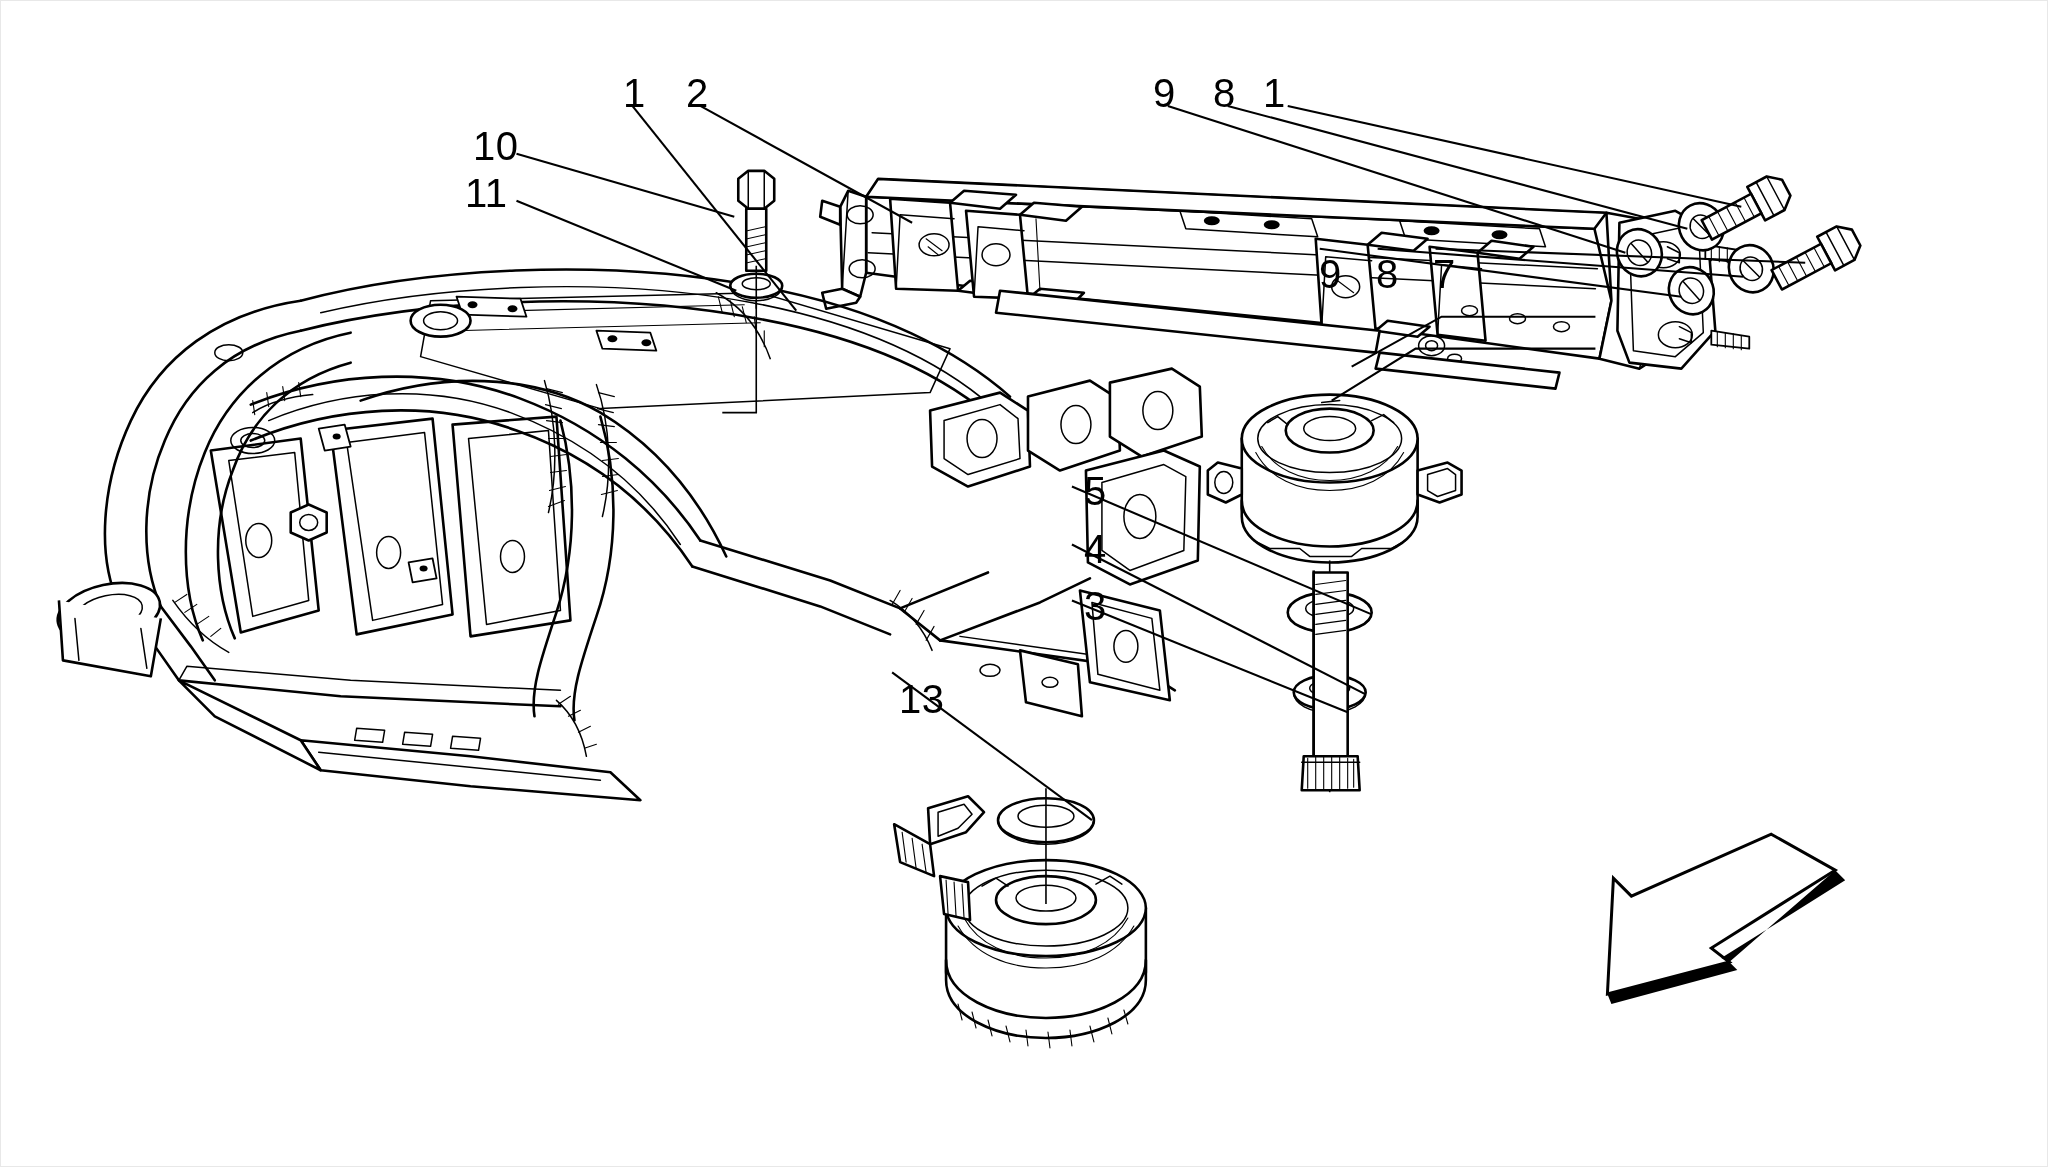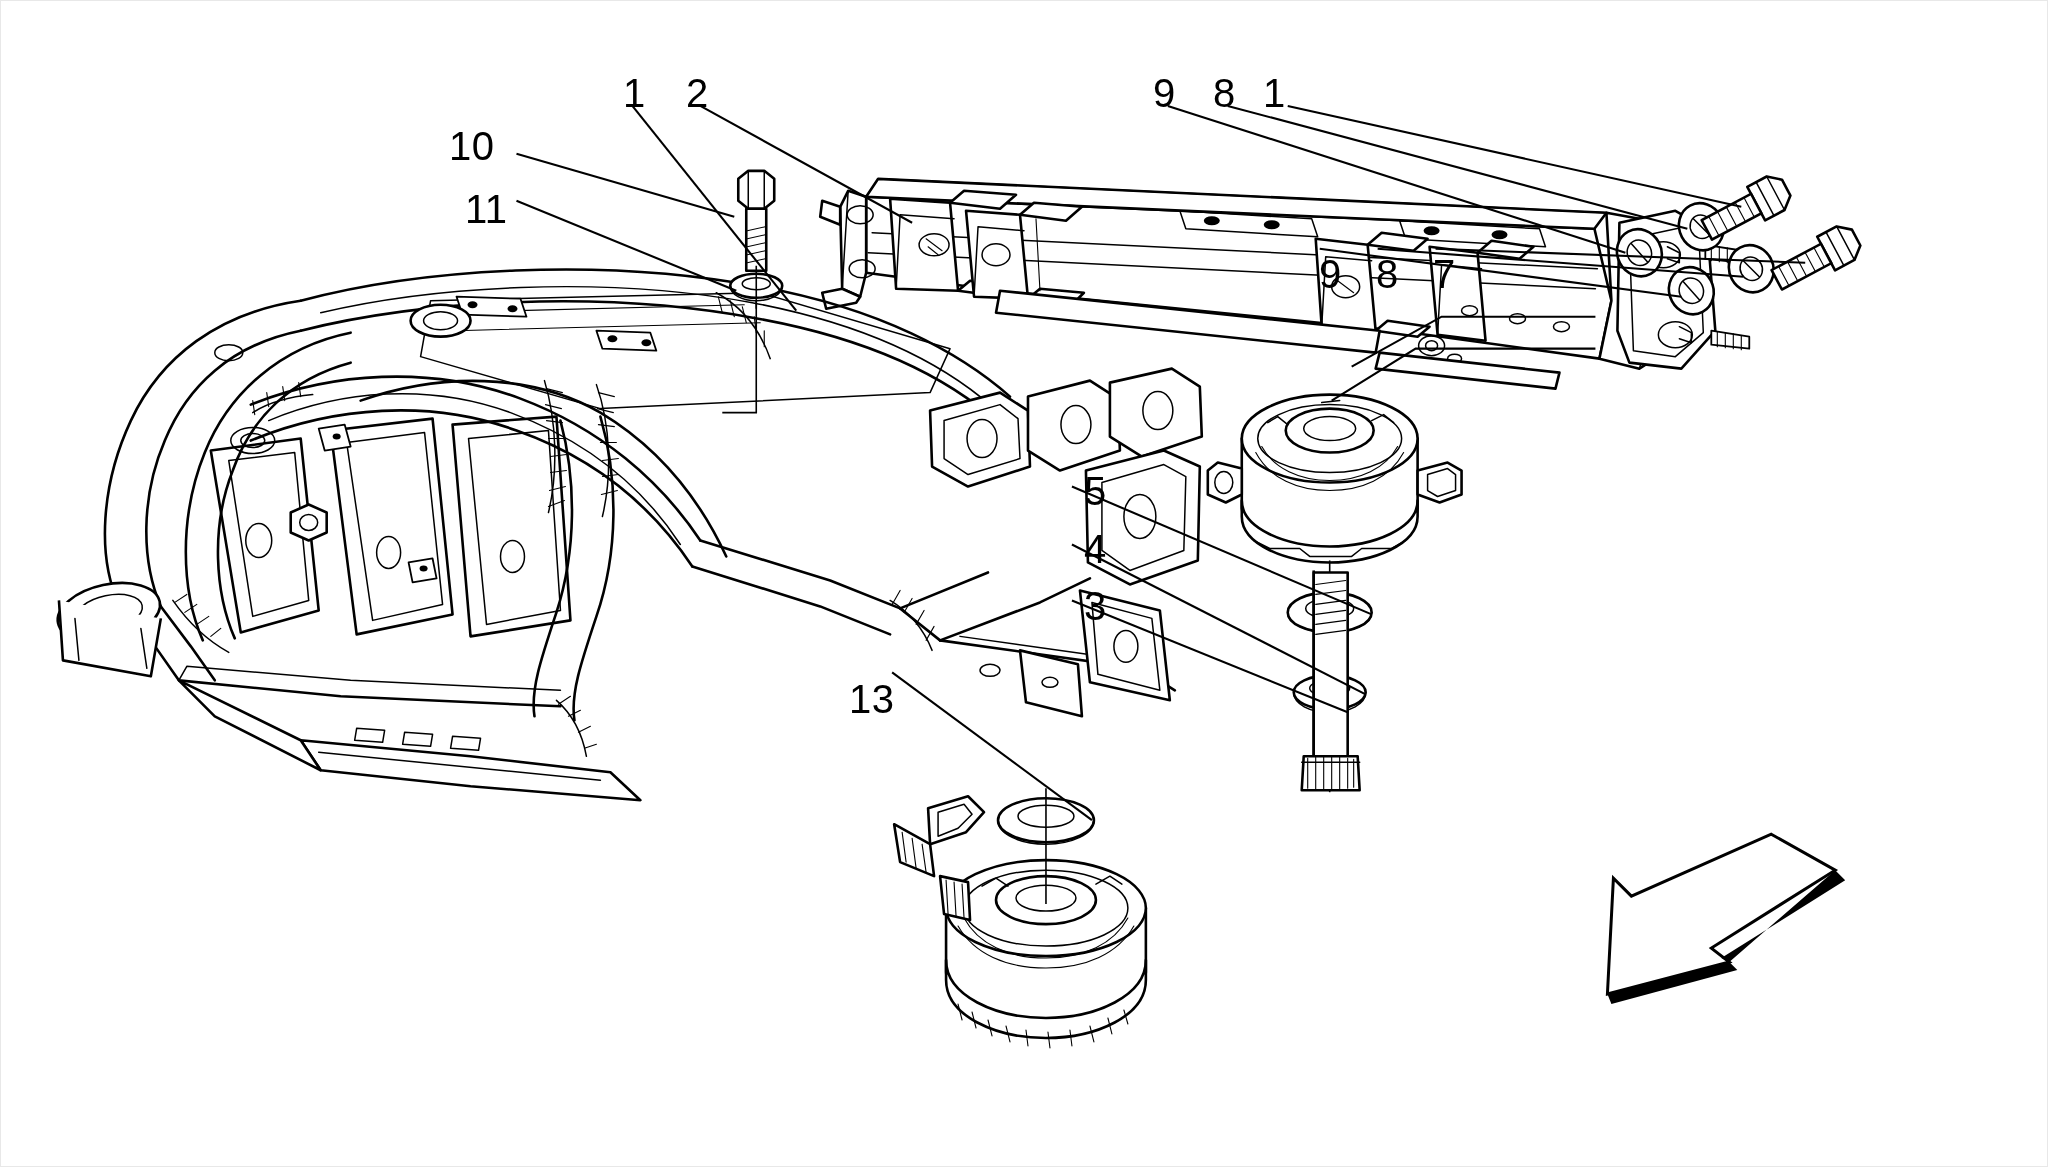--- a/index.html
+++ b/index.html
@@ -403,28 +403,28 @@
       <path class="ld" d="M1352 366 L1442 316 L1596 316"></path>
     </g>
 
     <g>
       <path d="M1772 834 L1836 870 L1712 948 L1730 962 L1608 994 L1614 878 L1632 896 Z" fill="#fff" stroke="#000" stroke-width="3"></path>
       <path d="M1836 870 L1846 880 L1722 958 L1730 962 Z" fill="#000"></path>
       <path d="M1608 994 L1612 1004 L1738 970 L1730 962 Z" fill="#000"></path>
     </g>
   </svg>
 
-  <span class="lbl" style="left:448px;top:125px;">10</span>
-  <span class="lbl" style="left:464px;top:188px;">11</span>
+  <span class="lbl" style="left:472px;top:125px;">10</span>
+  <span class="lbl" style="left:464px;top:172px;">11</span>
   <span class="lbl" style="left:622px;top:72px;">1</span>
   <span class="lbl" style="left:685px;top:72px;">2</span>
   <span class="lbl" style="left:1152px;top:72px;">9</span>
   <span class="lbl" style="left:1212px;top:72px;">8</span>
   <span class="lbl" style="left:1262px;top:72px;">1</span>
   <span class="lbl" style="left:1318px;top:253px;">9</span>
   <span class="lbl" style="left:1375px;top:253px;">8</span>
   <span class="lbl" style="left:1432px;top:253px;">7</span>
   <span class="lbl" style="left:1083px;top:470px;">5</span>
   <span class="lbl" style="left:1083px;top:528px;">4</span>
   <span class="lbl" style="left:1083px;top:585px;">3</span>
-  <span class="lbl" style="left:848px;top:678px;">13</span>
+  <span class="lbl" style="left:898px;top:678px;">13</span>
 
 </div>
 
 </body></html>

